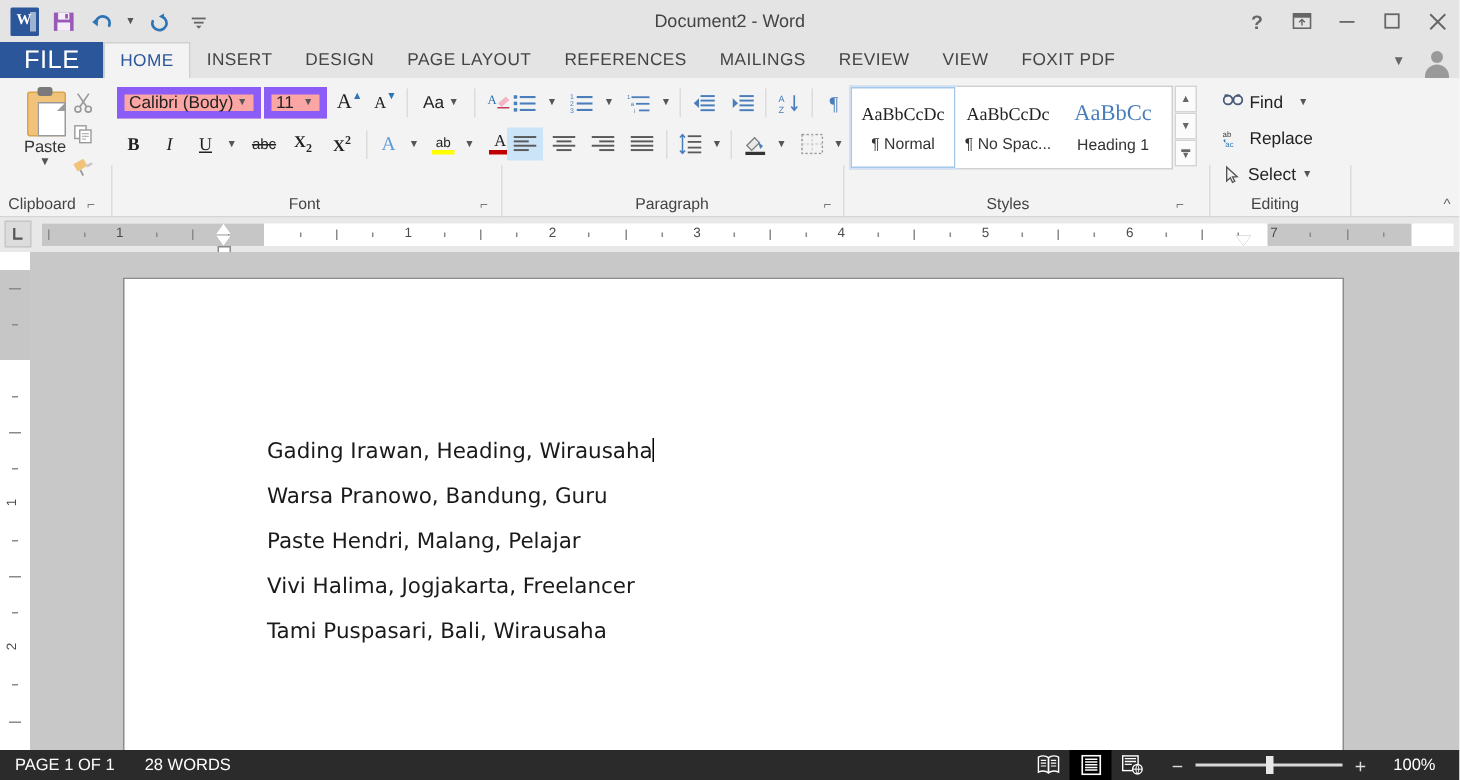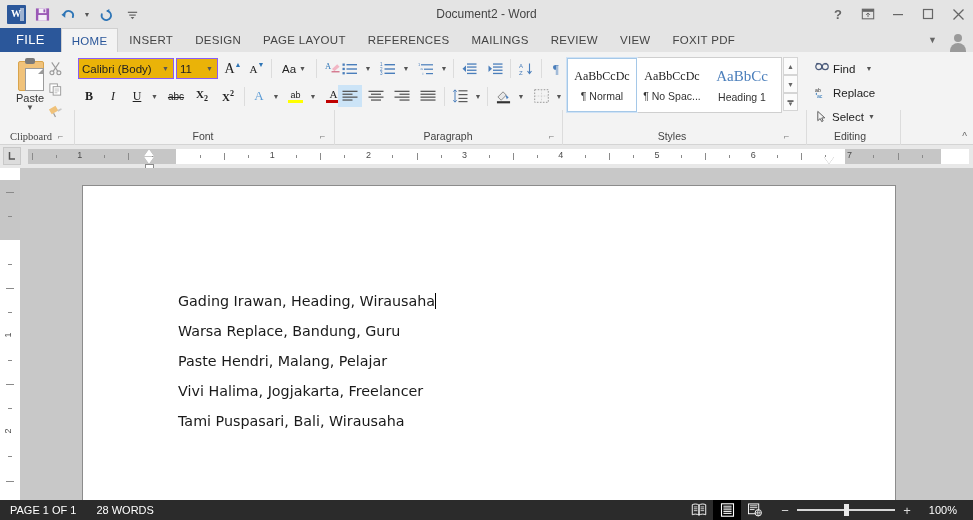--- a/index.html
+++ b/index.html
@@ -68,21 +68,21 @@
   .tabstrip {
     position: absolute; top: 28px; left: 0; width: 973px; height: 24px;
     background: #e4e4e4;
     display: flex; align-items: flex-end;
   }
   .tab-file {
     background: #2b579a;
     color: #fff;
     height: 24px; line-height: 24px;
     padding: 0 16px;
-    font-size: 13px;
+    font-size: 17px;
     letter-spacing: 0.3px;
     cursor: default;
   }
   .tab {
     height: 24px; line-height: 24px;
     padding: 0 11px;
     font-size: 11.5px;
     color: #444;
     letter-spacing: 0.3px;
     cursor: default;
@@ -170,22 +170,22 @@
   .mini-btn {
     position: absolute; width: 22px; height: 21px;
     display: flex; align-items: center; justify-content: center;
     cursor: default;
   }
 
   
   .combo {
     position: absolute;
     box-sizing: border-box;
-    background: #eab308;
-    border: 1px solid #8b5cf6;
+    background: #fca5a5;
+    border: 5px solid #8b5cf6;
     height: 21px;
     display: flex; align-items: center;
     font-size: 11.5px; color: #222;
     padding-left: 3px;
     cursor: default;
   }
   .combo .cval { flex: 1; overflow: hidden; white-space: nowrap; }
   .combo .ccar { font-size: 7px; color: #555; padding-right: 4px; }
 
   .ico-btn {
@@ -428,21 +428,21 @@
     <div class="rgroup" style="left:0; width:70px;">
       <div class="paste-btn">
         <div class="clip-icon">
           <div class="clip-board"></div>
           <div class="clip-clip"></div>
           <div class="clip-page"></div>
         </div>
         <div class="paste-label">Paste</div>
         <div class="paste-caret">▼</div>
       </div>
-      <div class="glabel" style="text-align:left; left:10px; width:56px;font-family:Liberation Serif, serif;">Clipboard</div>
+      <div class="glabel" style="text-align:center; left:0; width:56px;">Clipboard</div>
       <div class="gdialog" style="left:58px;">⌐</div>
     </div>
 
     <div class="rgroup" style="left:44px; width:28px;">
       <div class="mini-btn" style="left:0; top:6px;">
         <svg width="15" height="15" viewBox="0 0 16 16">
           <path d="M4 1.5 L10.5 11 M12 1.5 L5.5 11" stroke="#9a9a9a" stroke-width="1.2" fill="none"></path>
           <circle cx="4.2" cy="12.6" r="2.1" fill="none" stroke="#9a9a9a" stroke-width="1.2"></circle>
           <circle cx="11.6" cy="12.6" r="2.1" fill="none" stroke="#9a9a9a" stroke-width="1.2"></circle>
         </svg>
@@ -829,21 +829,21 @@
         <div class="vtick" style="top: 240px;"></div>
         <div class="vtick" style="top: 288px;"></div>
         <div class="vtick big" style="top: 313px;"></div>
       </div>
   </div>
 
   <div class="docarea">
     <div class="page">
       <div class="doc-body">
         <div class="doc-line"><span>Gading Irawan, Heading, Wirausaha</span><span class="caret-bar"></span></div>
-        <div class="doc-line"><span>Warsa Replace, Bandung, Guru</span></div>
+        <div class="doc-line"><span>Warsa Pranowo, Bandung, Guru</span></div>
         <div class="doc-line"><span>Paste Hendri, Malang, Pelajar</span></div>
         <div class="doc-line"><span>Vivi Halima, Jogjakarta, Freelancer</span></div>
         <div class="doc-line"><span>Tami Puspasari, Bali, Wirausaha</span></div>
       </div>
     </div>
   </div>
 
   <div class="statusbar">
     <div class="sb-item">PAGE 1 OF 1</div>
     <div class="sb-item">28 WORDS</div>

